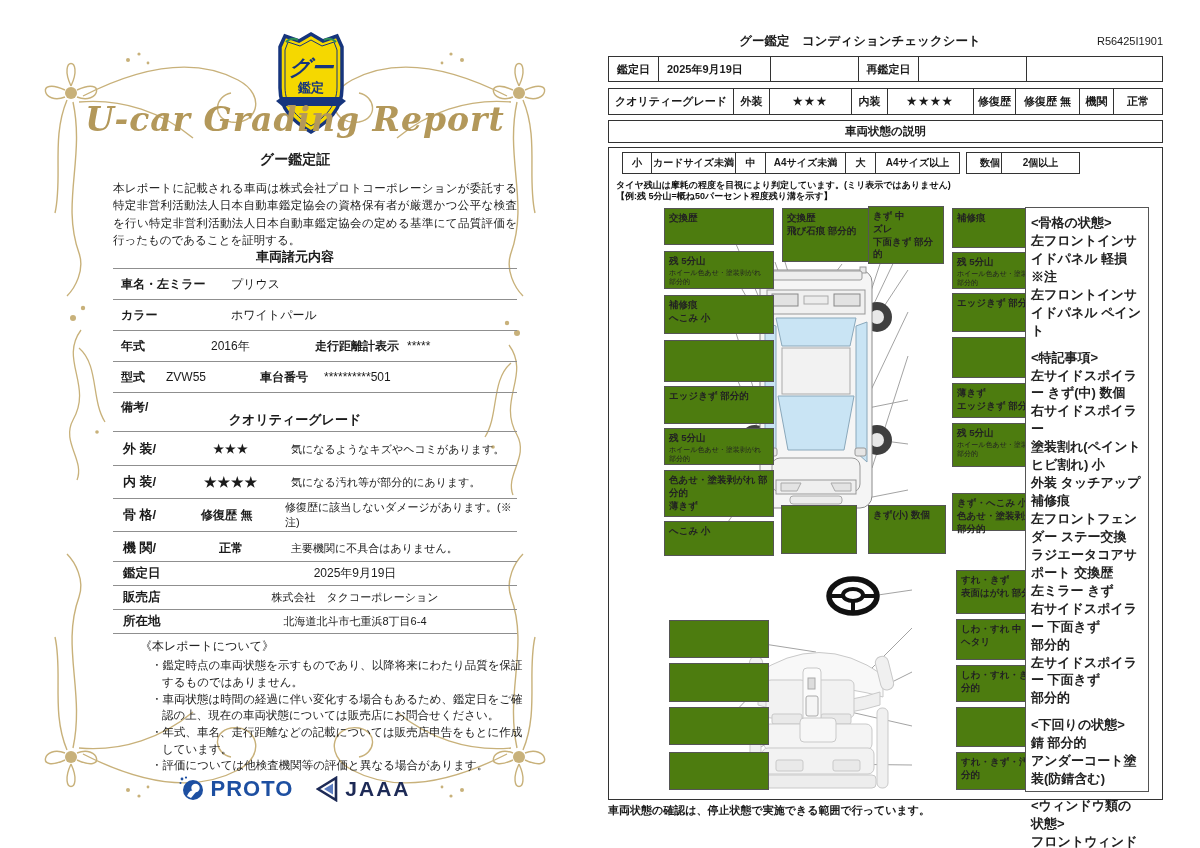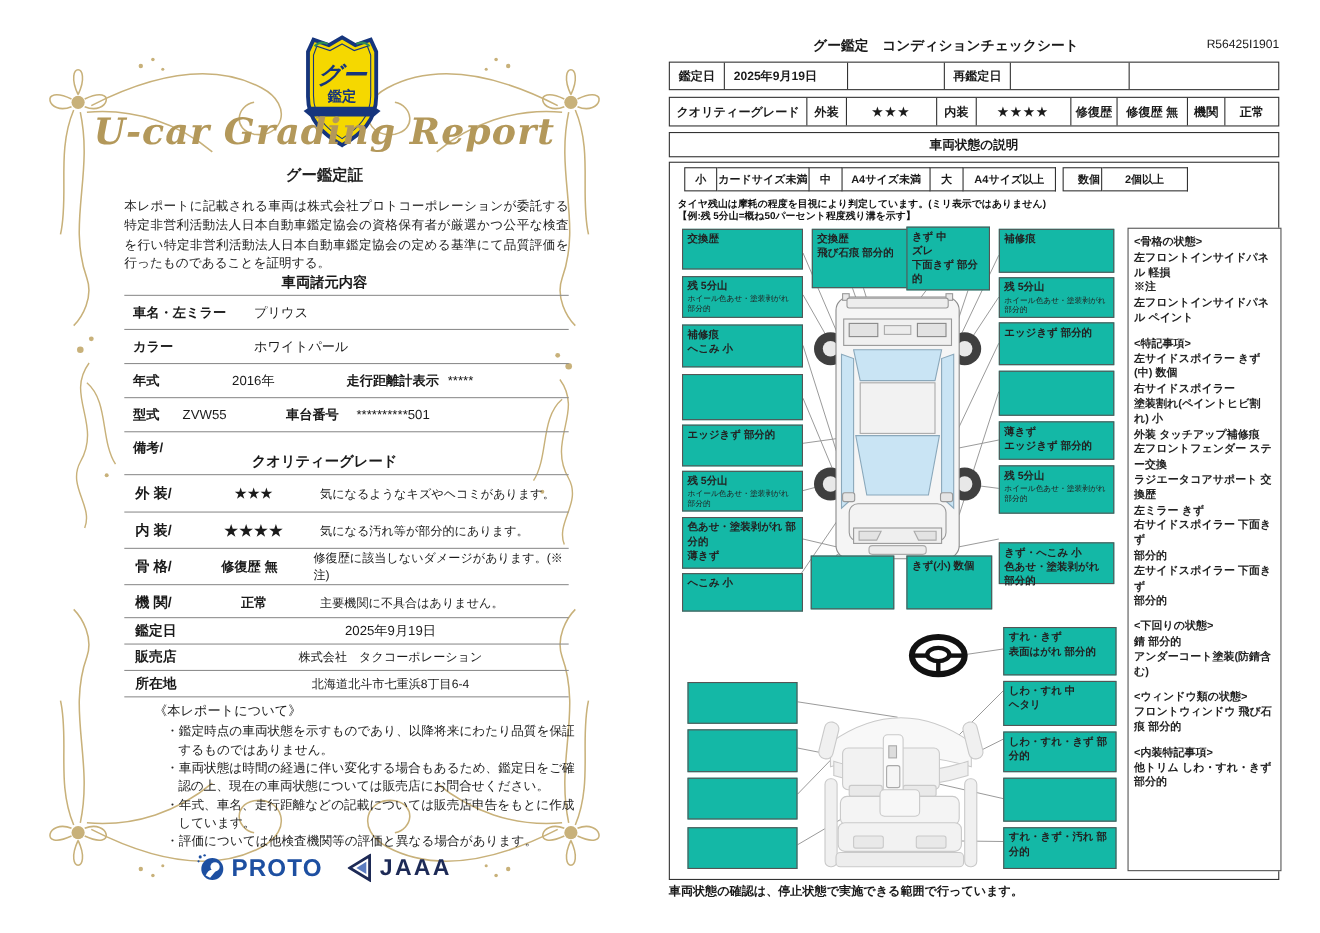--- a/index.html
+++ b/index.html
@@ -57,25 +57,25 @@
     display:flex;align-items:center;justify-content:center;font-weight:bold;font-size:11.5px;background:#fff;}
   .bigbox{position:absolute;left:8px;top:147px;width:555px;height:653px;border:1px solid #333;box-sizing:border-box;background:#fff;}
   .legend{position:absolute;display:flex;top:152px;height:22px;}
   .legend .lc{border:1px solid #333;border-left:none;display:flex;align-items:center;justify-content:center;
      font-weight:bold;font-size:10px;box-sizing:border-box;}
   .legend .lc:first-child{border-left:1px solid #333;}
   #legend-size{left:22px;}
   #legend-count{left:366px;}
   .tire-note{position:absolute;left:16px;font-size:9px;font-weight:bold;color:#111;}
   .diagram-svg{position:absolute;left:0;top:200px;width:565px;height:600px;}
-  .ab{position:absolute;border:1px solid #555;background:#14b8a6;font-size:9.5px;line-height:1.35;
-      padding:3px 4px;box-sizing:border-box;font-weight:bold;color:#222;}
+  .ab{position:absolute;border:1px solid #555;background:#4d7c0f;font-size:9.5px;line-height:1.35;
+      padding:3px 4px;box-sizing:border-box;font-weight:bold;color:#222;margin-left:44px;}
   .ab .sm{font-size:7px;font-weight:normal;}
-  .notes-box{position:absolute;left:425px;top:207px;width:140px;height:585px;border:1px solid #555;
-      box-sizing:border-box;background:#fff;padding:6px 5px;font-size:10px;line-height:1.38;font-weight:bold;color:#222;}
+  .notes-box{position:absolute;left:425px;top:207px;width:124px;height:585px;border:1px solid #555;
+      box-sizing:border-box;background:#fff;padding:6px 5px;font-size:13px;line-height:1.38;font-weight:bold;color:#222;}
   .notes-box .note-line{min-height:9px;}
   .footer-note{position:absolute;left:8px;top:803px;font-size:11px;font-weight:bold;}
 </style>
 </head>
 <body>
 
 <div id="app">
 
   <div class="left-page">
 

